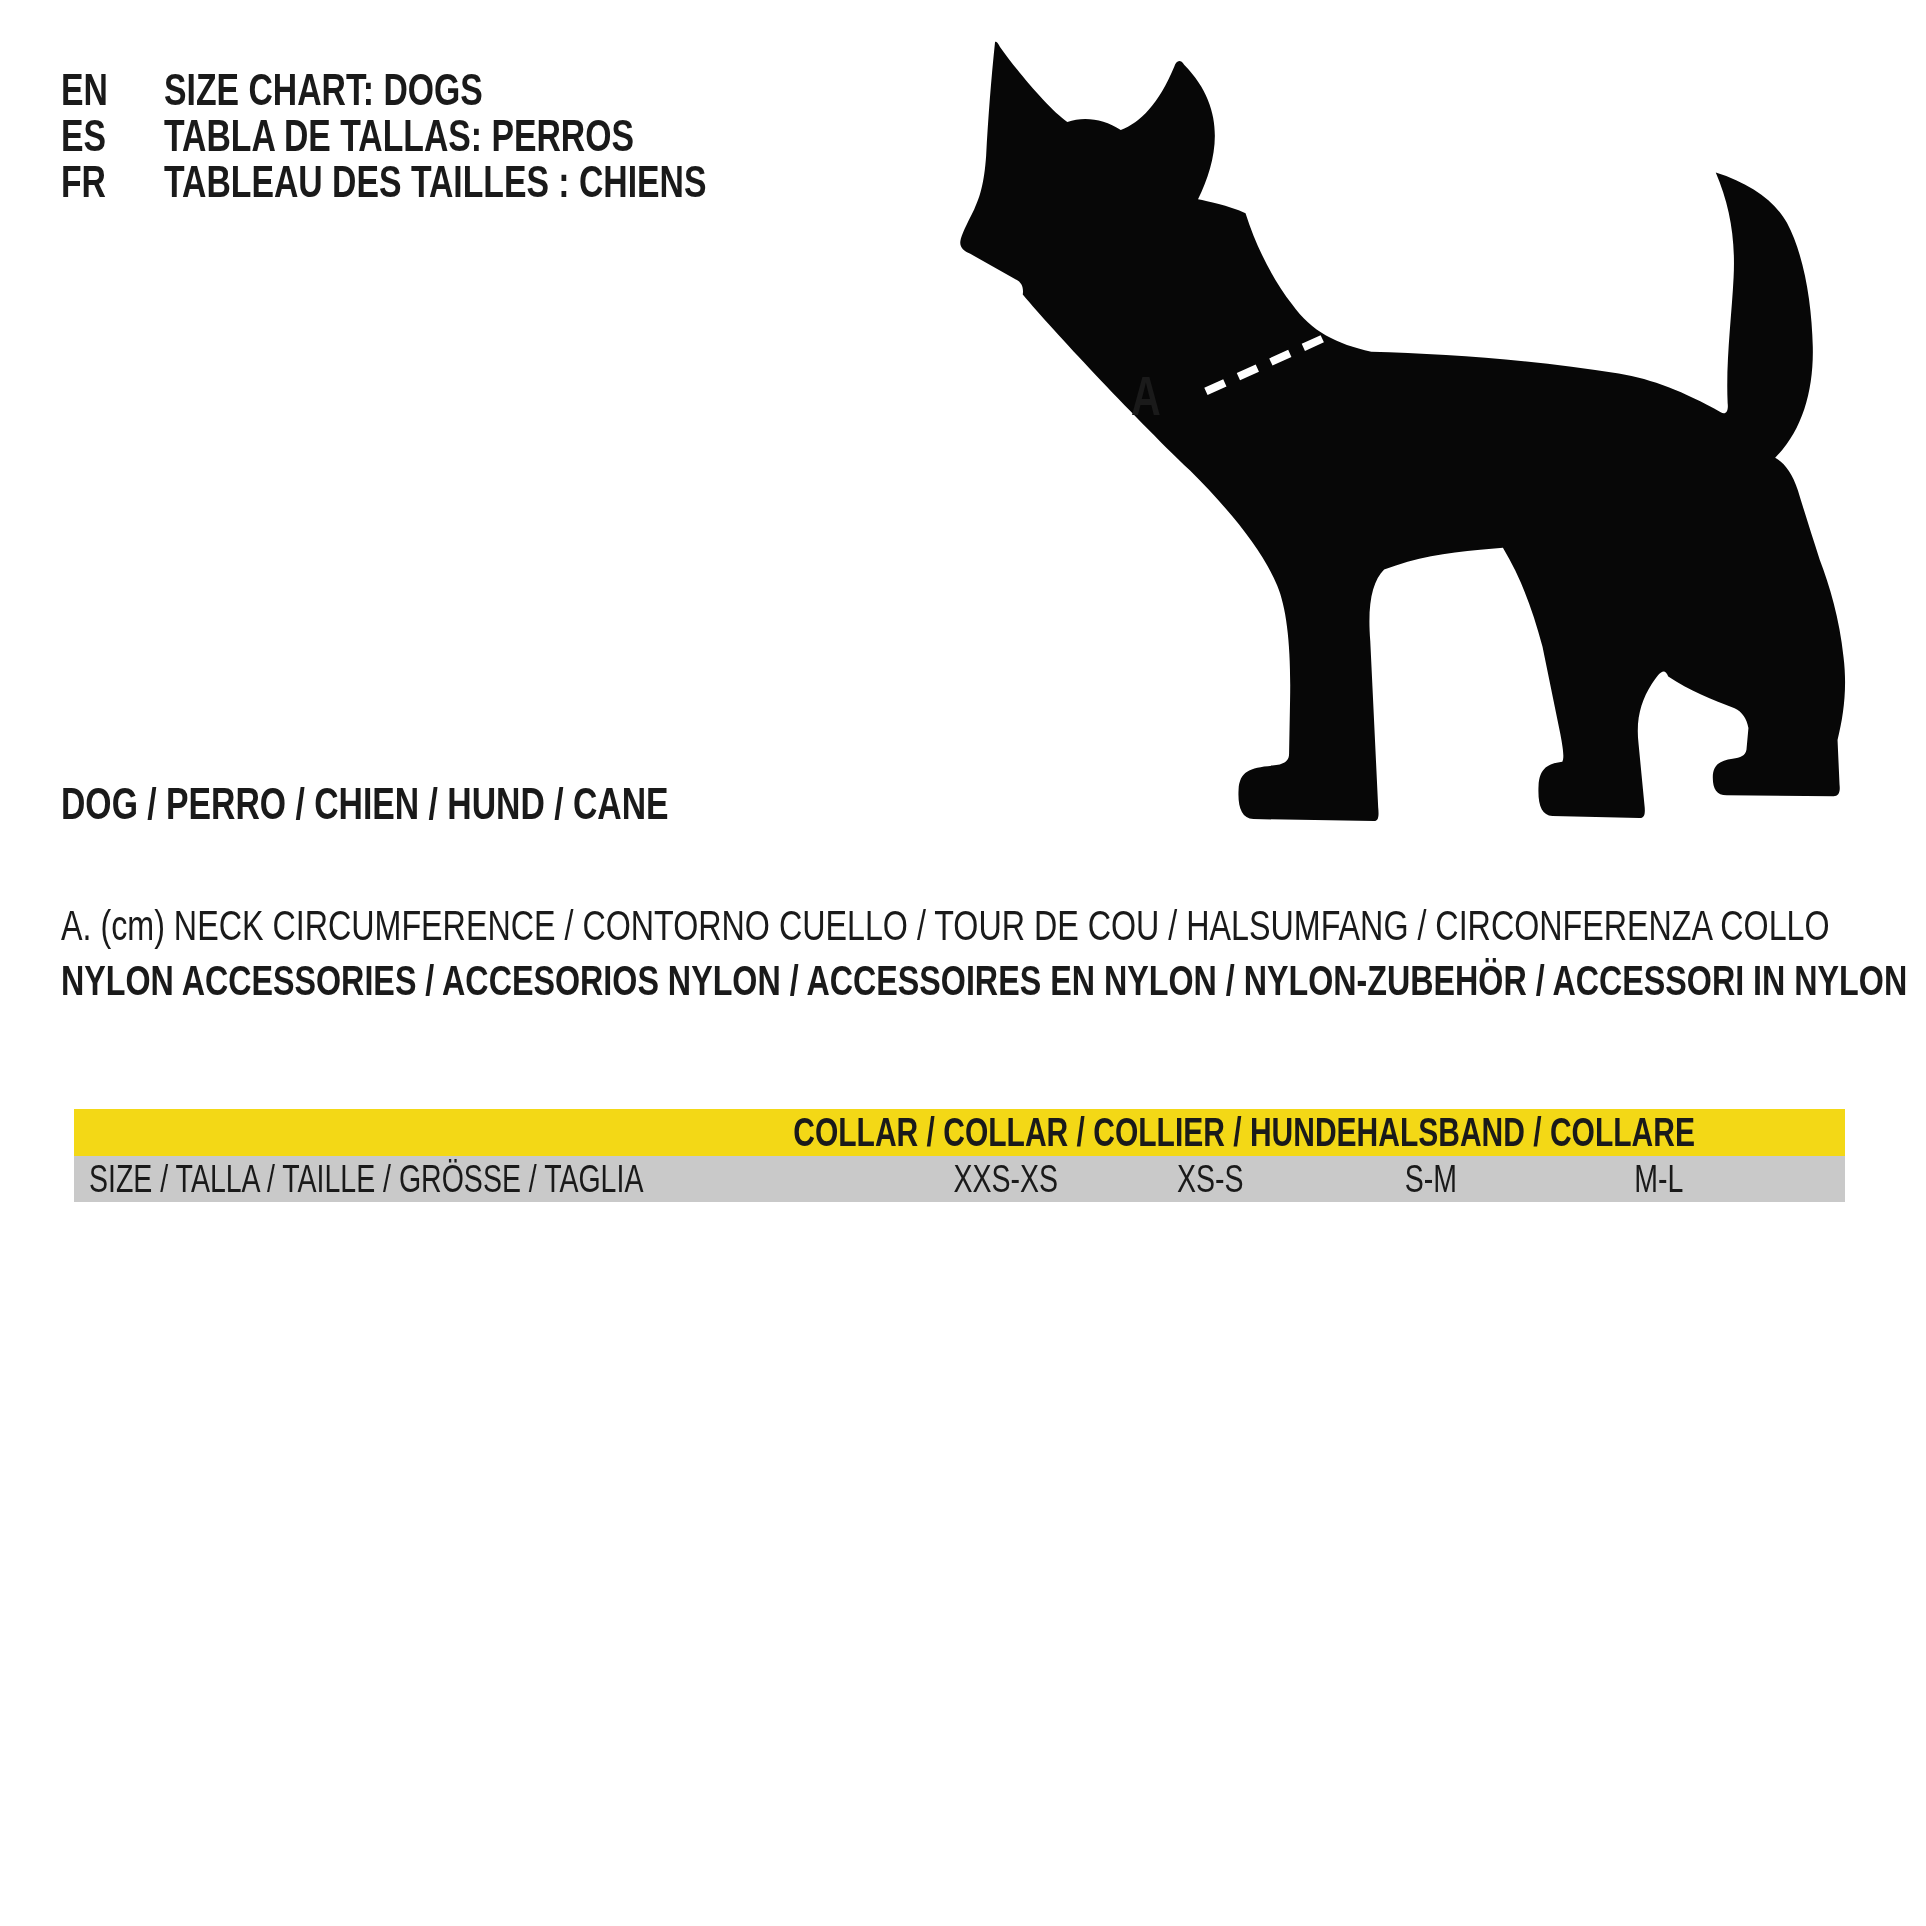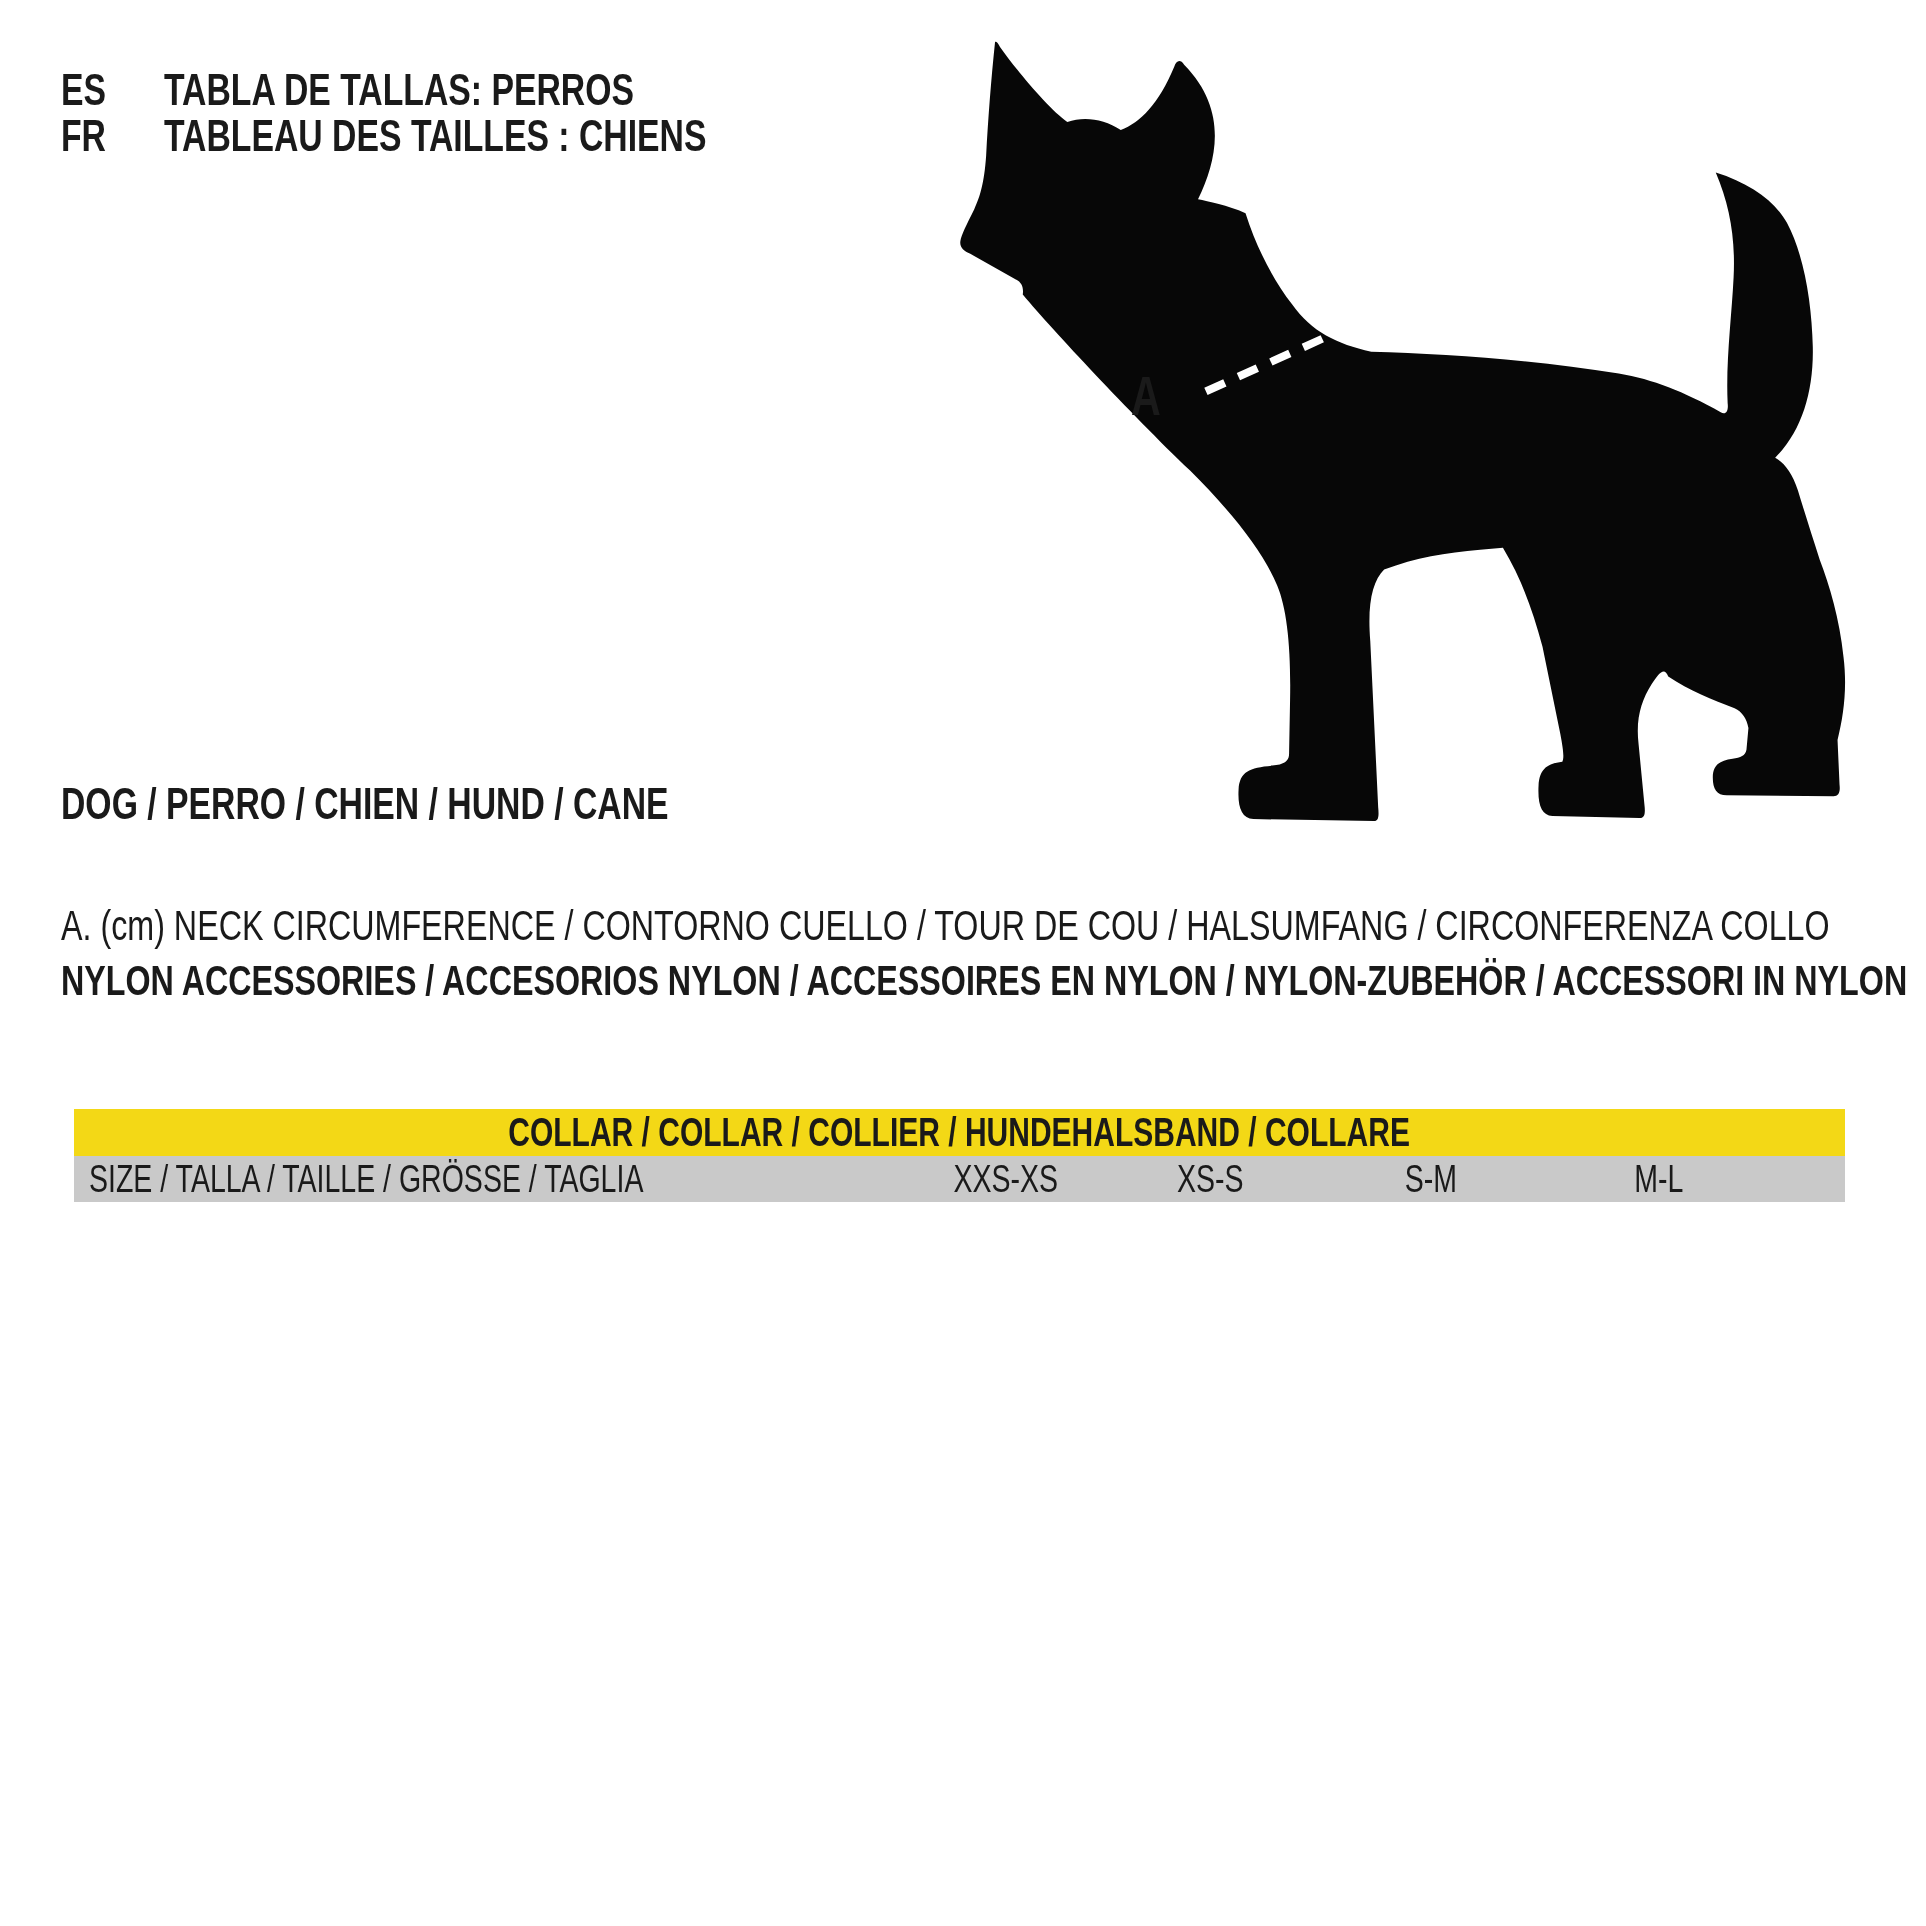--- a/index.html
+++ b/index.html
@@ -29,31 +29,34 @@
   .note-measure{position:absolute;left:61px;top:901px;font-size:43px;font-weight:normal;}
   .note-material{position:absolute;left:61px;top:956px;font-size:43px;font-weight:bold;}
 
   
   .size-table{
     position:absolute;left:74px;top:1109px;width:1770px;
     border-collapse:collapse;table-layout:fixed;
     font-size:38px;
   }
   .size-table td{padding:0;vertical-align:middle;height:46px;overflow:visible;}
-  .size-table .head-row td{height:47px;background:var(--c-yellow,#F3D816);font-weight:bold;font-size:40px;text-align:center;}
+  .size-table .head-row td{height:47px;background:var(--c-yellow,#F3D816);font-weight:bold;font-size:40px;text-align:right;}
   .size-table .row-size td{background:var(--c-gray,#C9C9C9);}
   .size-table .row-width td{background:#ffffff;}
   .size-table .row-a td{background:var(--c-lightgray,#EFEFEF);}
   .size-table td.lbl{text-align:left;padding-left:15px;}
   .size-table td.val{text-align:left;}
 </style>
 </head>
 <body style="--c-yellow: #F3D816; --c-gray: #C9C9C9; --c-lightgray: #EFEFEF;">
 
 <div class="lang-block">
+  <div class="lang-row">
+    <span class="lang-code"><span class="cond">EN</span></span><span class="lang-label"><span class="cond">SIZE CHART: DOGS</span></span>
+  </div>
   <div class="lang-row">
     <span class="lang-code"><span class="cond">ES</span></span><span class="lang-label"><span class="cond">TABLA DE TALLAS: PERROS</span></span>
   </div>
   <div class="lang-row">
     <span class="lang-code"><span class="cond">FR</span></span><span class="lang-label"><span class="cond">TABLEAU DES TAILLES : CHIENS</span></span>
   </div>
 </div>
 
 <div class="dog-figure">
   <svg width="1010" height="792" viewBox="0 0 1020 800" xmlns="http://www.w3.org/2000/svg">

